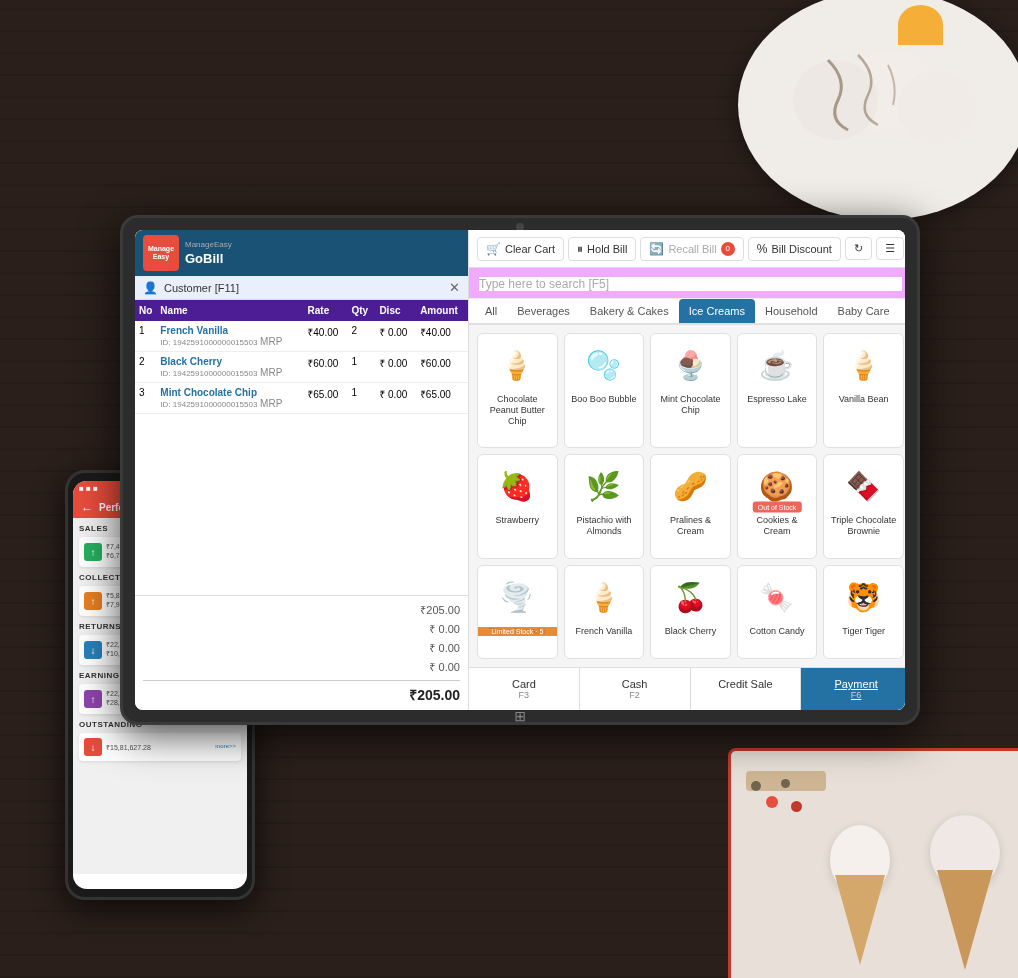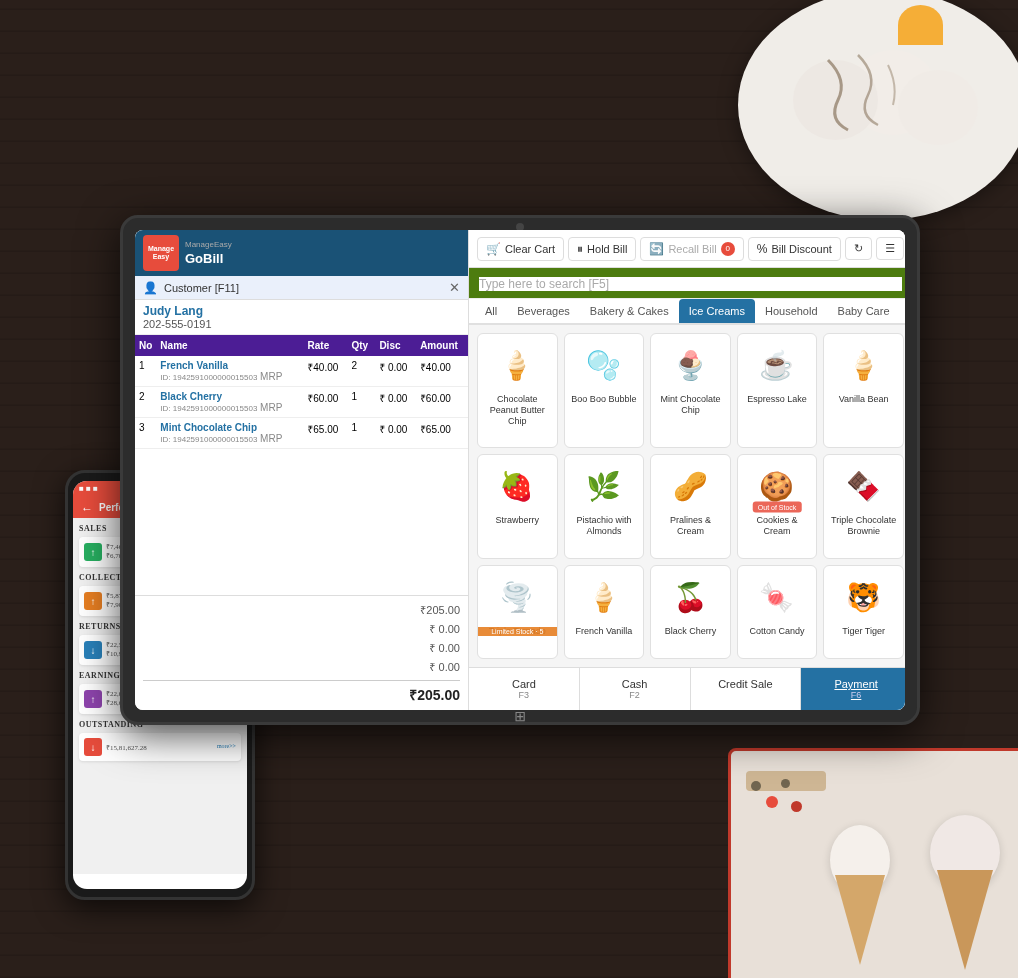--- a/index.html
+++ b/index.html
@@ -318,21 +318,21 @@
       width: 14px;
       height: 14px;
       font-size: 8px;
       display: flex;
       align-items: center;
       justify-content: center;
     }
 
     
     .search-bar {
-      background: #4d7c0f;
+      background: #f0abfc;
       padding: 6px 10px;
       border-bottom: 1px solid #eee;
     }
     .search-bar input {
       width: 100%;
       border: none;
       outline: none;
       font-size: 12px;
       color: #333;
     }
@@ -491,21 +491,20 @@
       gap: 6px;
       font-size: 10px;
       font-weight: bold;
     }
     .back-arrow { font-size: 12px; }
     .phone-content {
       background: #f0f0f0;
       height: calc(100% - 52px);
       overflow-y: auto;
       padding: 6px;
-      font-family: Liberation Serif, serif;
     }
     .dashboard-section {
       margin-bottom: 6px;
     }
     .section-label {
       font-size: 8px;
       font-weight: bold;
       color: #333;
       margin-bottom: 4px;
       letter-spacing: 0.5px;
@@ -716,24 +715,20 @@
         </div>
 
         <div class="customer-bar">
           <div class="customer-name-row">
             <span class="customer-icon">👤</span>
             <span class="customer-f11">Customer [F11]</span>
           </div>
           <span class="close-x">✕</span>
         </div>
 
-        <div class="customer-info">
-          <div class="cname">Judy Lang</div>
-          <div class="cphone">202-555-0191</div>
-        </div>
 
         <div class="cart-table">
           <table>
             <thead>
               <tr>
                 <th style="width:18px;">No</th>
                 <th>Name</th>
                 <th>Rate</th>
                 <th>Qty</th>
                 <th>Disc</th>

